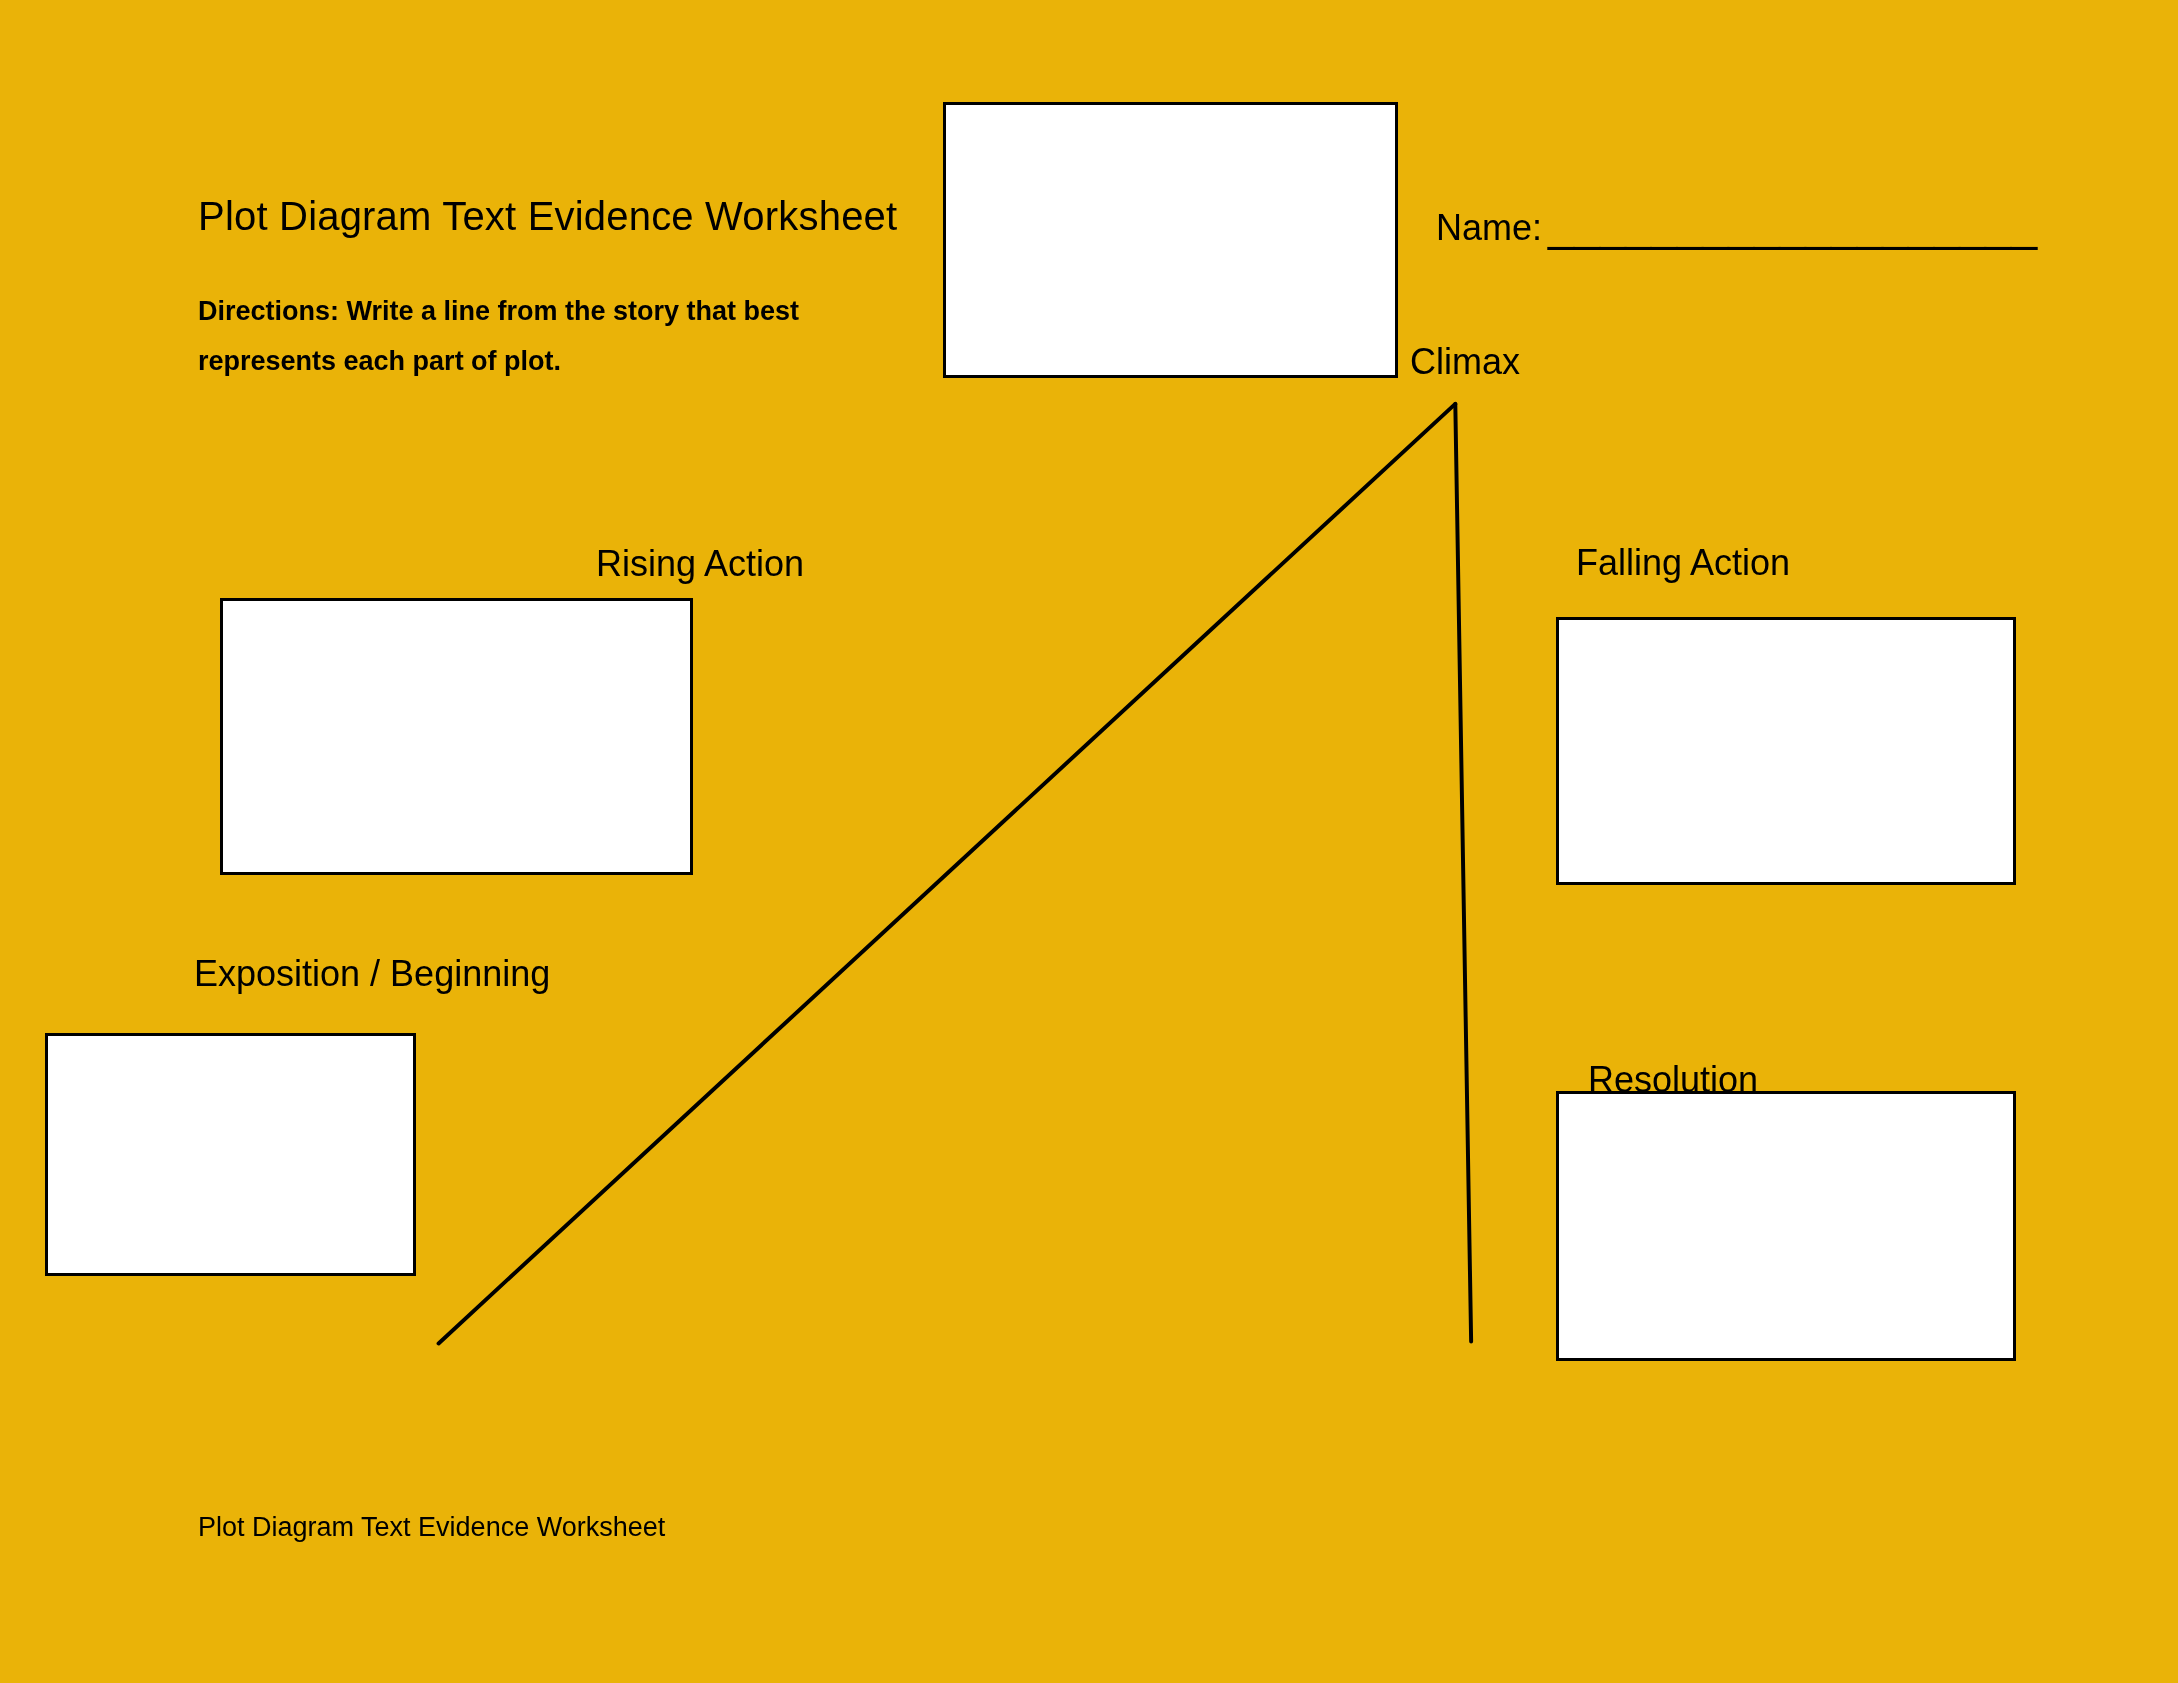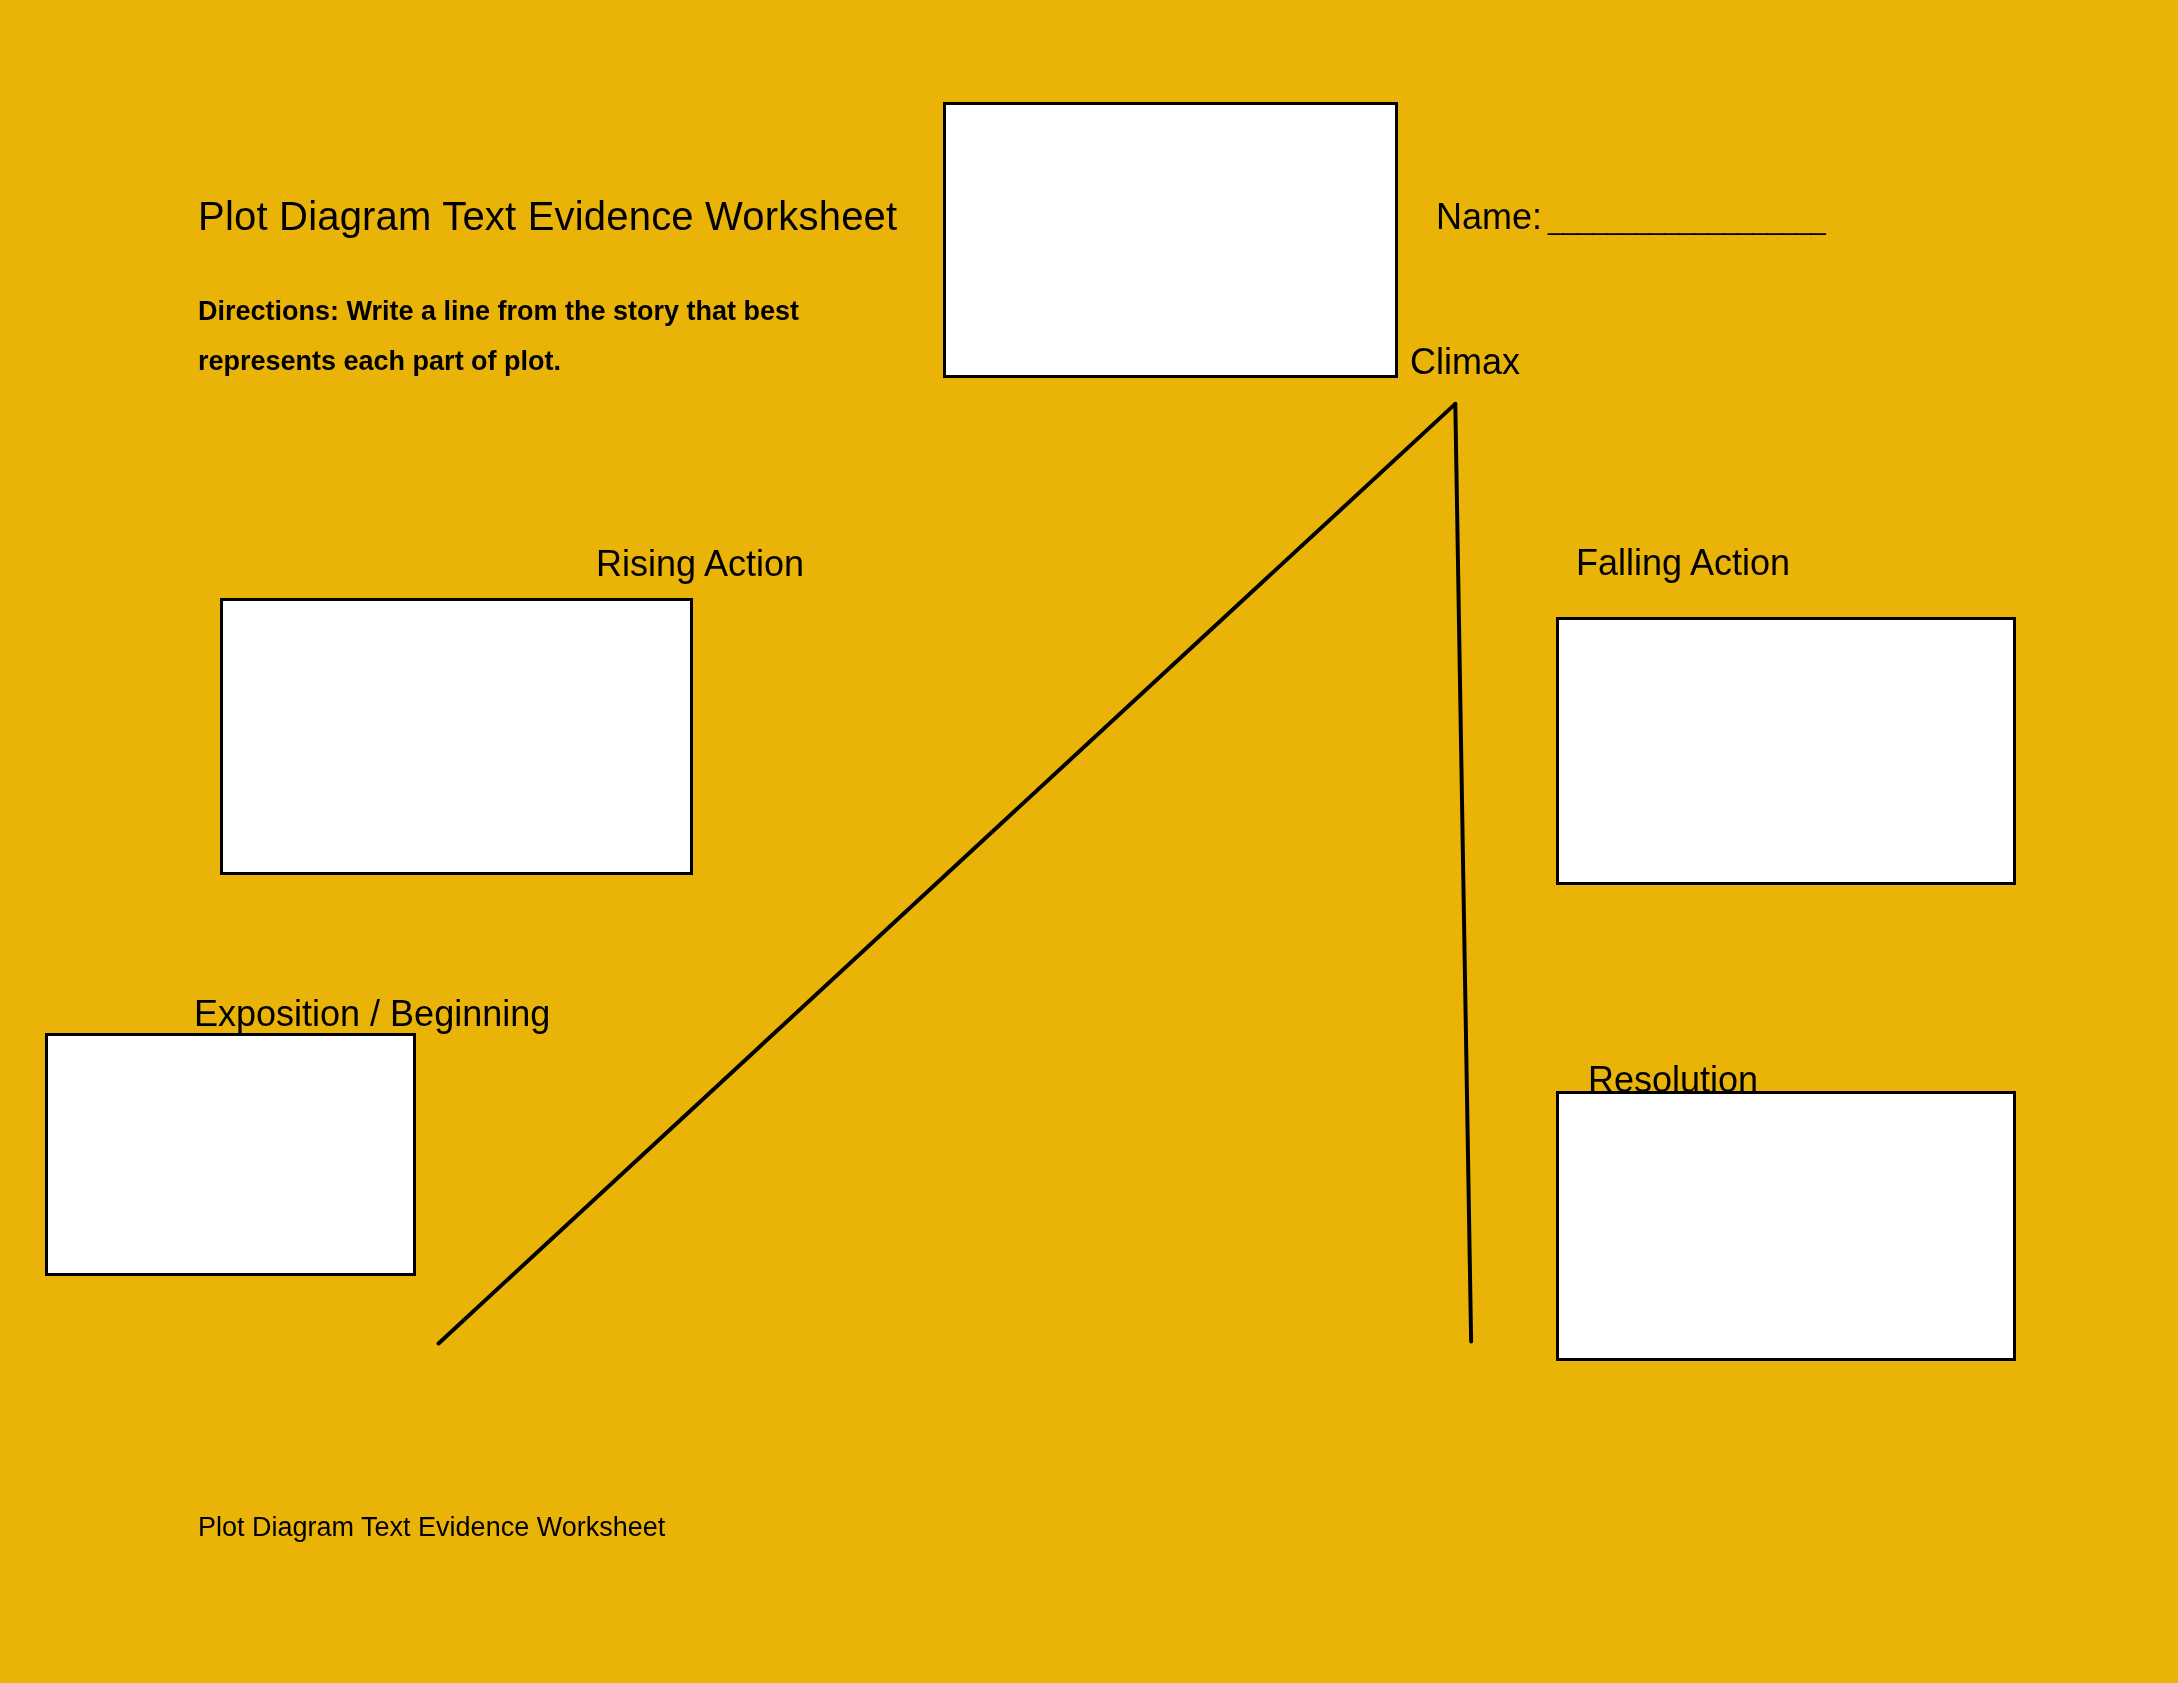--- a/index.html
+++ b/index.html
@@ -49,21 +49,21 @@
     align-items: baseline;
     white-space: nowrap;
   }
   .name-label {
     font-family: "Liberation Sans", sans-serif;
     font-size: 36px;
     font-weight: 400;
   }
   .name-blank {
     font-family: "Liberation Sans", sans-serif;
-    font-size: 28px;
+    font-size: 48px;
     font-weight: 400;
     letter-spacing: -1px;
     margin-left: 6px;
   }
   .footer-text {
     position: absolute;
     left: 198px;
     top: 1512px;
     font-family: "Liberation Sans", sans-serif;
     font-size: 27px;
@@ -89,21 +89,21 @@
     position: absolute;
     font-family: "Liberation Sans", sans-serif;
     font-size: 36px;
     font-weight: 400;
     white-space: nowrap;
     line-height: 1;
   }
   .label-climax      { left: 1410px; top: 344px;  }
   .label-rising      { left: 596px;  top: 546px;  }
   .label-falling     { left: 1576px; top: 545px;  }
-  .label-exposition  { left: 194px;  top: 956px; margin-top: 40px;  }
+  .label-exposition  { left: 194px;  top: 956px;  }
   .label-resolution  { left: 1588px; top: 1062px; }
 
   
   .plot-arc {
     position: absolute;
     left: 0;
     top: 0;
     width: 2178px;
     height: 1683px;
     pointer-events: none;

